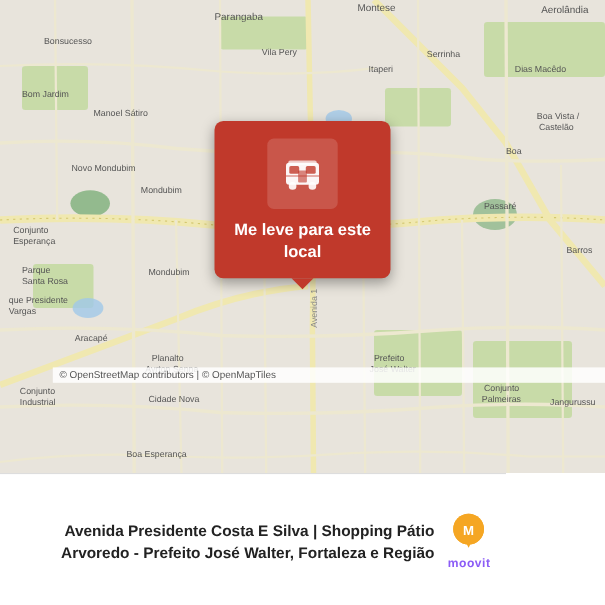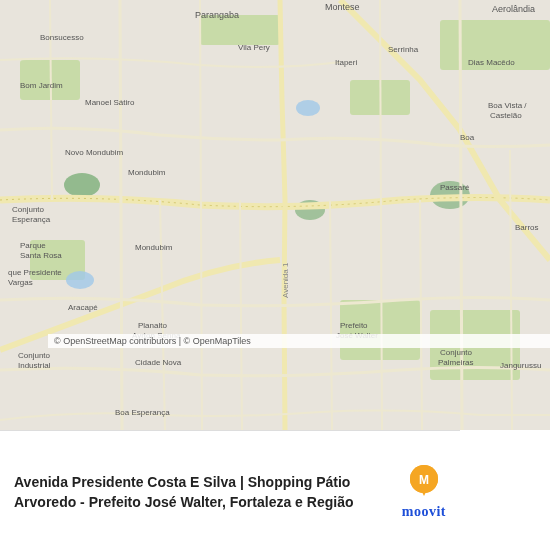--- a/index.html
+++ b/index.html
@@ -85,20 +85,21 @@
     
     #bottom-bar {
       width: 460px;
       height: 120px;
       background: white;
       display: flex;
       align-items: center;
       padding: 0 14px 0 14px;
       border-top: 1px solid #ddd;
       position: relative;
+      text-align: right;
     }
 
     #bottom-text-area {
       flex: 1;
     }
 
     #attribution {
       position: absolute;
       bottom: 82px;
       left: 0;
@@ -226,32 +227,54 @@
     <text x="438" y="365" font-size="8" fill="#555" font-family="Arial">Palmeiras</text>
     <text x="500" y="368" font-size="8" fill="#555" font-family="Arial">Jangurussu</text>
     <text x="115" y="415" font-size="8" fill="#555" font-family="Arial">Boa Esperança</text>
     <text x="460" y="140" font-size="8" fill="#555" font-family="Arial">Boa</text>
   </svg>
 
   <div id="attribution">
     <span>© OpenStreetMap contributors | © OpenMapTiles</span>
   </div>
 
+  <div id="popup-card">
+    <div id="popup-icon-area">
+
+      <svg viewBox="0 0 44 44" fill="none" xmlns="http://www.w3.org/2000/svg">
+
+        <rect x="7" y="12" width="30" height="20" rx="3" fill="white" opacity="0.95"></rect>
+
+        <rect x="10" y="15" width="9" height="7" rx="1.5" fill="#c0392b" opacity="0.8"></rect>
+        <rect x="25" y="15" width="9" height="7" rx="1.5" fill="#c0392b" opacity="0.8"></rect>
+
+        <rect x="18" y="19" width="8" height="11" rx="1" fill="#c0392b" opacity="0.6"></rect>
+
+        <circle cx="13" cy="33" r="3.5" fill="white" opacity="0.9"></circle>
+        <circle cx="31" cy="33" r="3.5" fill="white" opacity="0.9"></circle>
+
+        <rect x="9" y="10" width="26" height="4" rx="2" fill="white" opacity="0.7"></rect>
+
+        <line x1="7" y1="24" x2="37" y2="24" stroke="#c0392b" stroke-width="1.5" opacity="0.5"></line>
+      </svg>
+    </div>
+    <div id="popup-text">Me leve para este local</div>
+  </div>
 </div>
 
 <div id="bottom-bar">
   <div id="bottom-text-area">
     <div id="place-title">Avenida Presidente Costa E Silva | Shopping Pátio Arvoredo - Prefeito José Walter, Fortaleza e Região</div>
   </div>
   <div id="moovit-logo-area">
 
     <svg id="moovit-icon" viewBox="0 0 38 38" xmlns="http://www.w3.org/2000/svg">
       <circle cx="19" cy="17" r="14" fill="#f5a623"></circle>
       <path d="M19,31 Q19,31 14,22 A9,9 0 1,1 24,22 Z" fill="#e8941a"></path>
       <circle cx="19" cy="17" r="14" fill="#f5a623"></circle>
 
       <text x="19" y="22" font-size="12" font-weight="bold" fill="white" text-anchor="middle" font-family="Arial">M</text>
 
       <polygon points="19,34 15,26 23,26" fill="#f5a623"></polygon>
     </svg>
-    <span id="moovit-label" style="font-size:14px;font-weight:700;color:#1d4ed8;letter-spacing:0.5px;font-family:Liberation Serif, serif;">moovit</span>
+    <span id="moovit-label" style="font-size:11px;font-weight:700;color:#8b5cf6;letter-spacing:0.5px;">moovit</span>
   </div>
 </div>
 
 </body></html>

